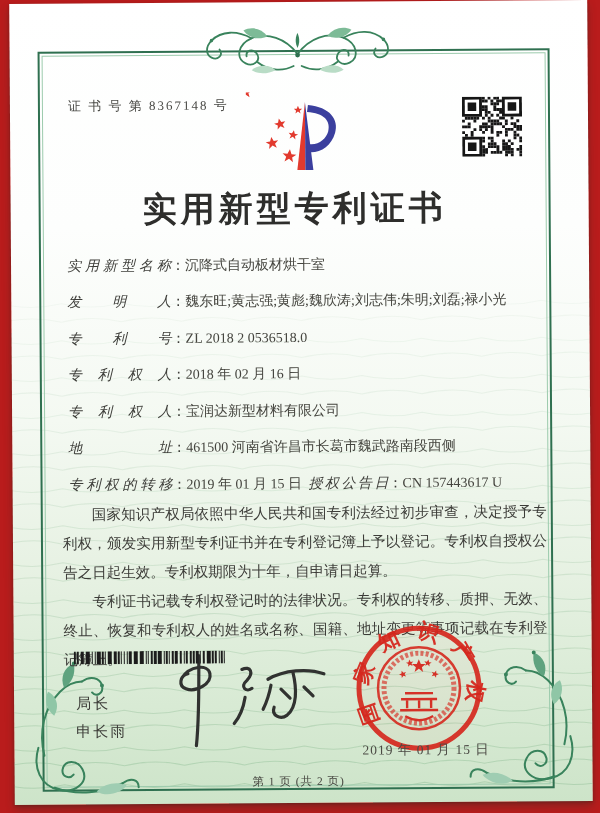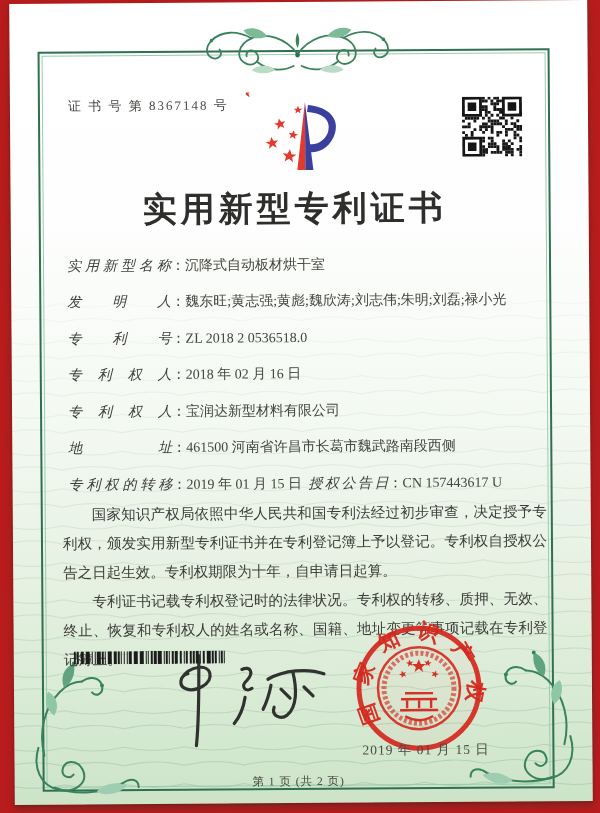--- a/index.html
+++ b/index.html
@@ -358,20 +358,24 @@
         <rect x="126" y="0" width="1" height="13" fill="#1c1c1c"></rect>
         <rect x="129" y="0" width="2" height="13" fill="#1c1c1c"></rect>
         <rect x="133" y="0" width="4" height="13" fill="#1c1c1c"></rect>
         <rect x="138" y="0" width="2" height="13" fill="#1c1c1c"></rect>
         <rect x="141" y="0" width="2" height="13" fill="#1c1c1c"></rect>
         <rect x="145" y="0" width="1" height="13" fill="#1c1c1c"></rect>
         <rect x="147" y="0" width="2" height="13" fill="#1c1c1c"></rect>
         <rect x="150" y="0" width="1" height="13" fill="#1c1c1c"></rect>
       </svg>
 
+    <div class="abs signer">
+      <div>局长</div>
+      <div>申长雨</div>
+    </div>
 
     <svg class="abs signature-svg" width="180" height="112" viewBox="0 0 180 112" fill="none" stroke="#232323" stroke-width="3.2" stroke-linecap="round" opacity="0.92">
       <path d="M28,30 C36,18 54,16 56,26 C58,36 42,45 32,41 C24,38 26,28 34,26"></path>
       <path d="M45,8 C45,32 45,72 42,98"></path>
       <path d="M88,22 C97,18 100,26 93,33 C85,40 93,45 98,41"></path>
       <path d="M91,50 C89,62 85,70 80,76"></path>
       <path d="M114,32 C130,23 154,21 170,27"></path>
       <path d="M139,25 C143,42 143,60 133,68 C126,73 117,68 120,60"></path>
       <path d="M127,42 l9,9"></path>
       <path d="M150,40 l9,9"></path>

